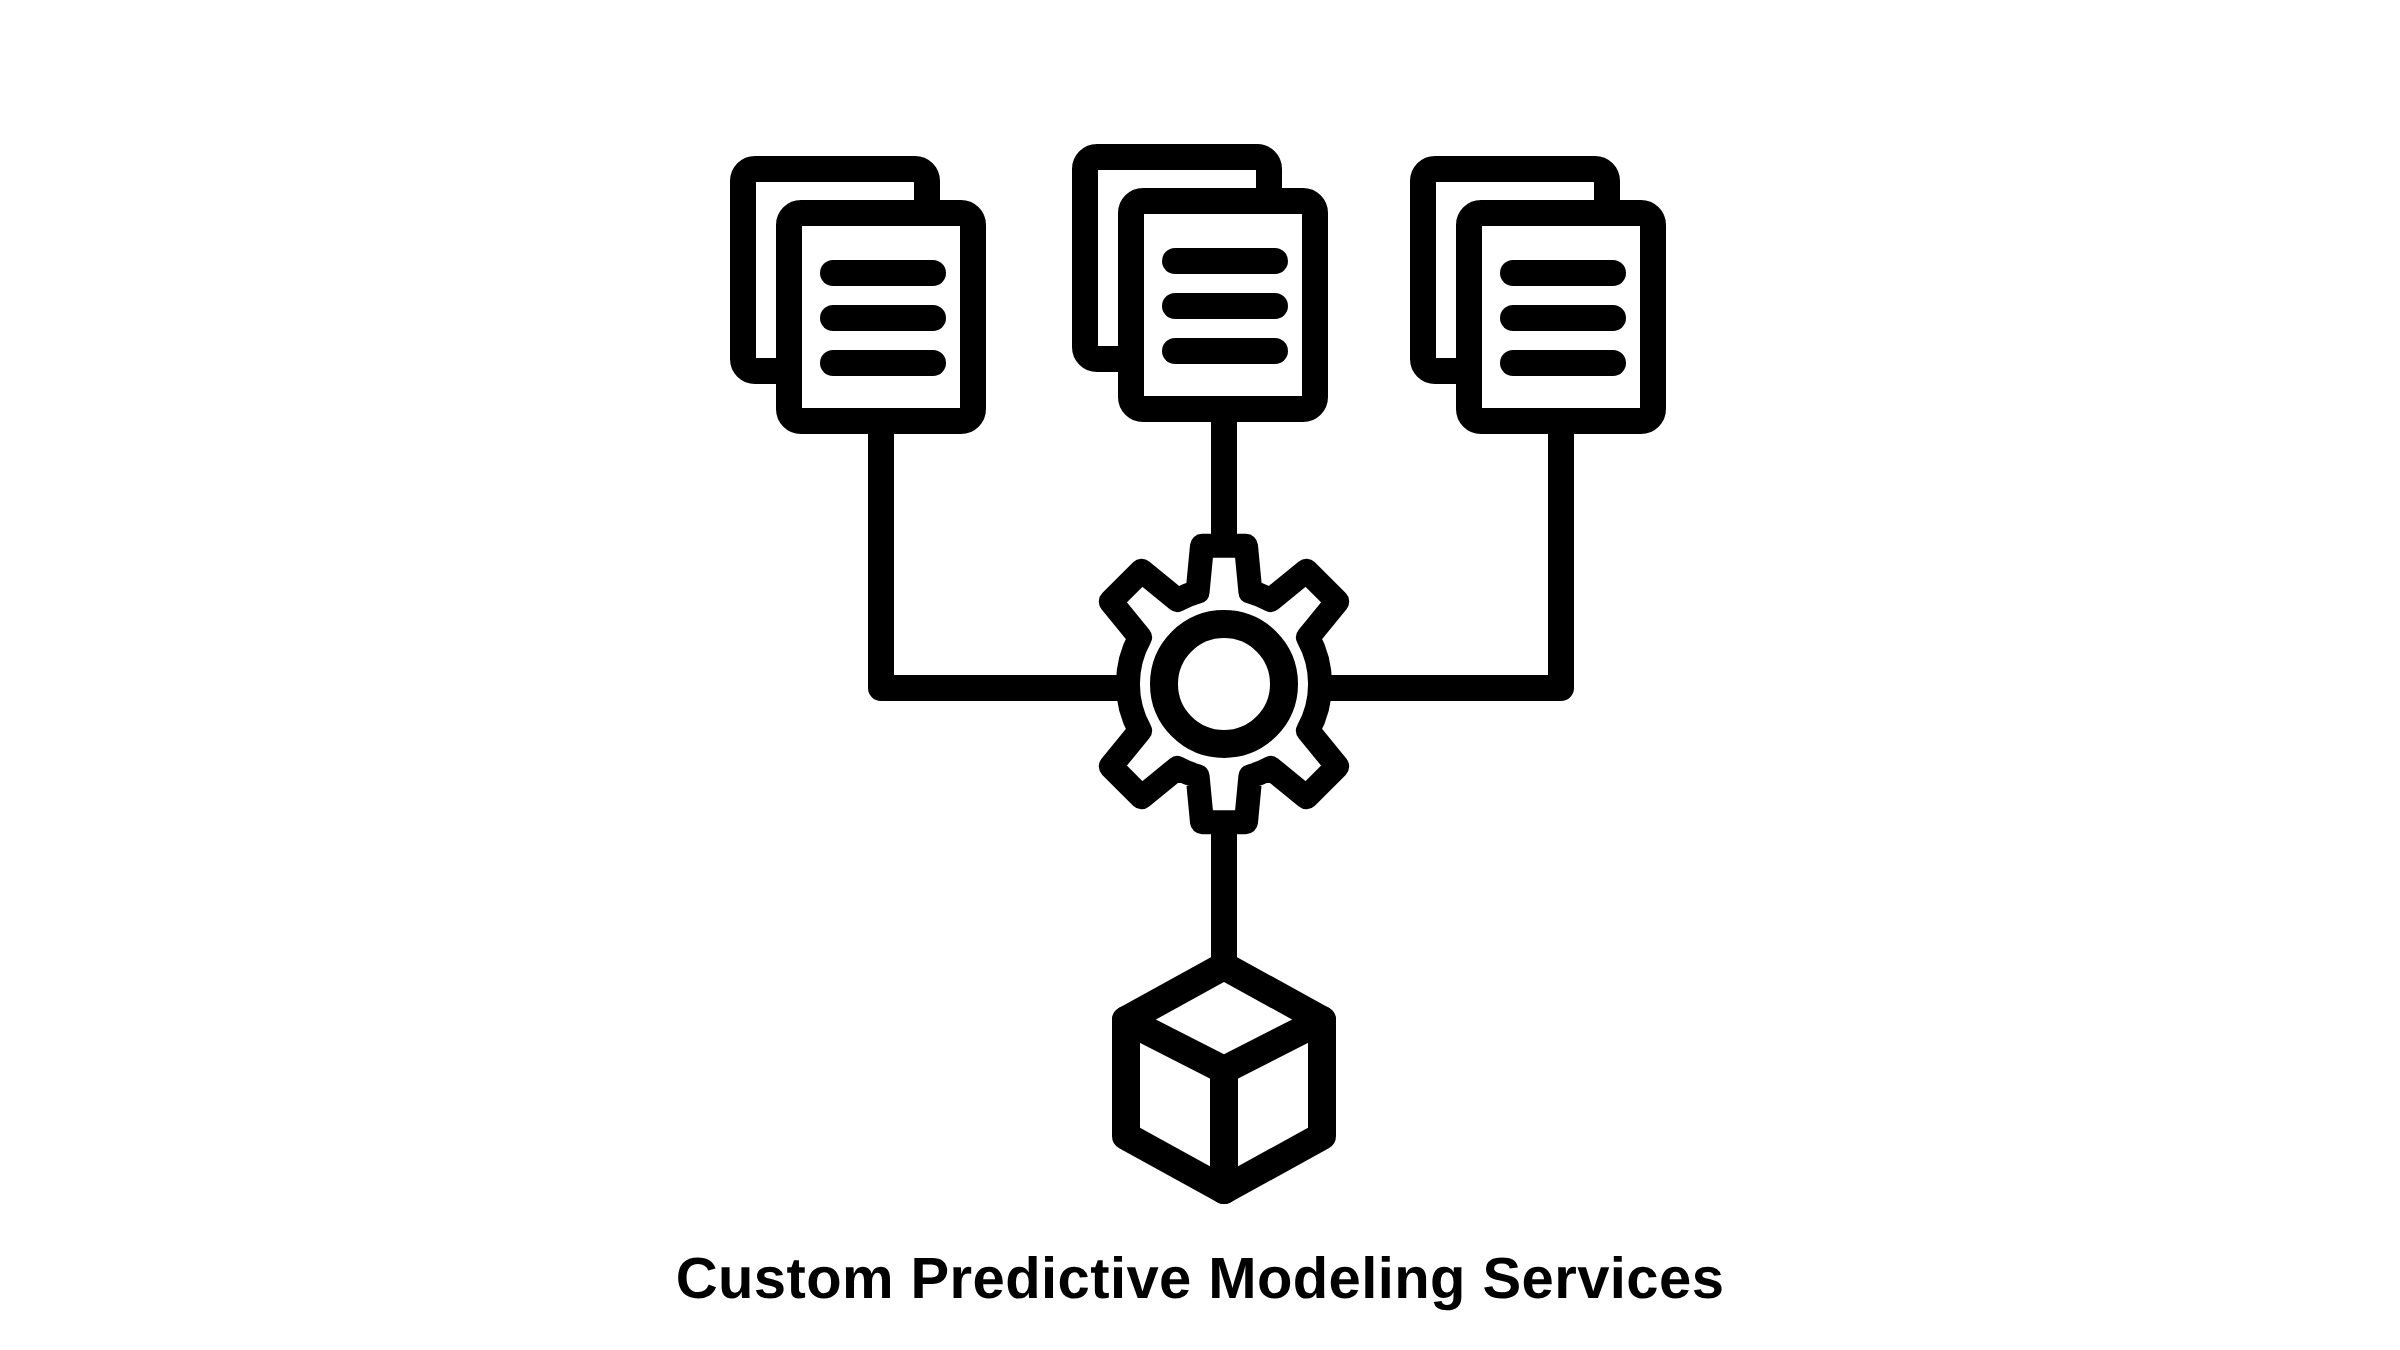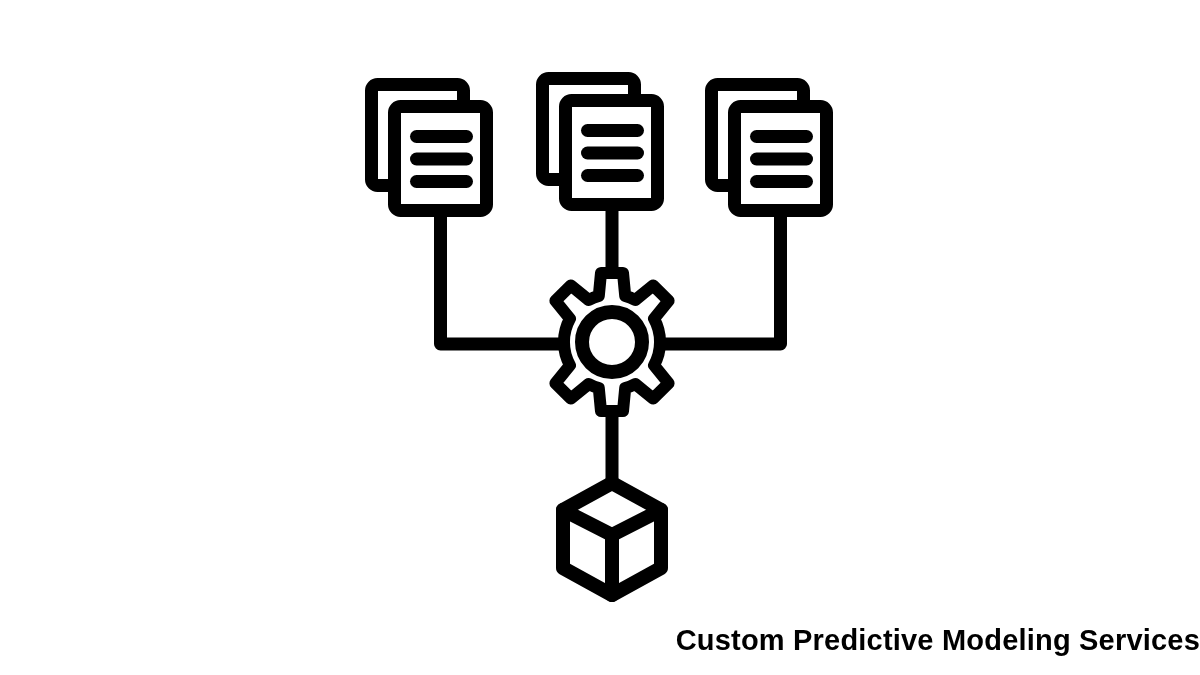--- a/index.html
+++ b/index.html
@@ -64,21 +64,21 @@
     stroke: currentColor;
     stroke-width: 14;
     stroke-linejoin: round;
     stroke-linecap: round;
   }
   .caption {
     position: absolute;
     left: 0;
     right: 0;
     top: 624px;
-    text-align: right;
+    text-align: center;
     font-size: 29px;
     font-weight: 700;
     letter-spacing: 0.2px;
     color: var(--ink, #000000);
   }
 </style>
 </head>
 <body>
 
 <div class="stage">

